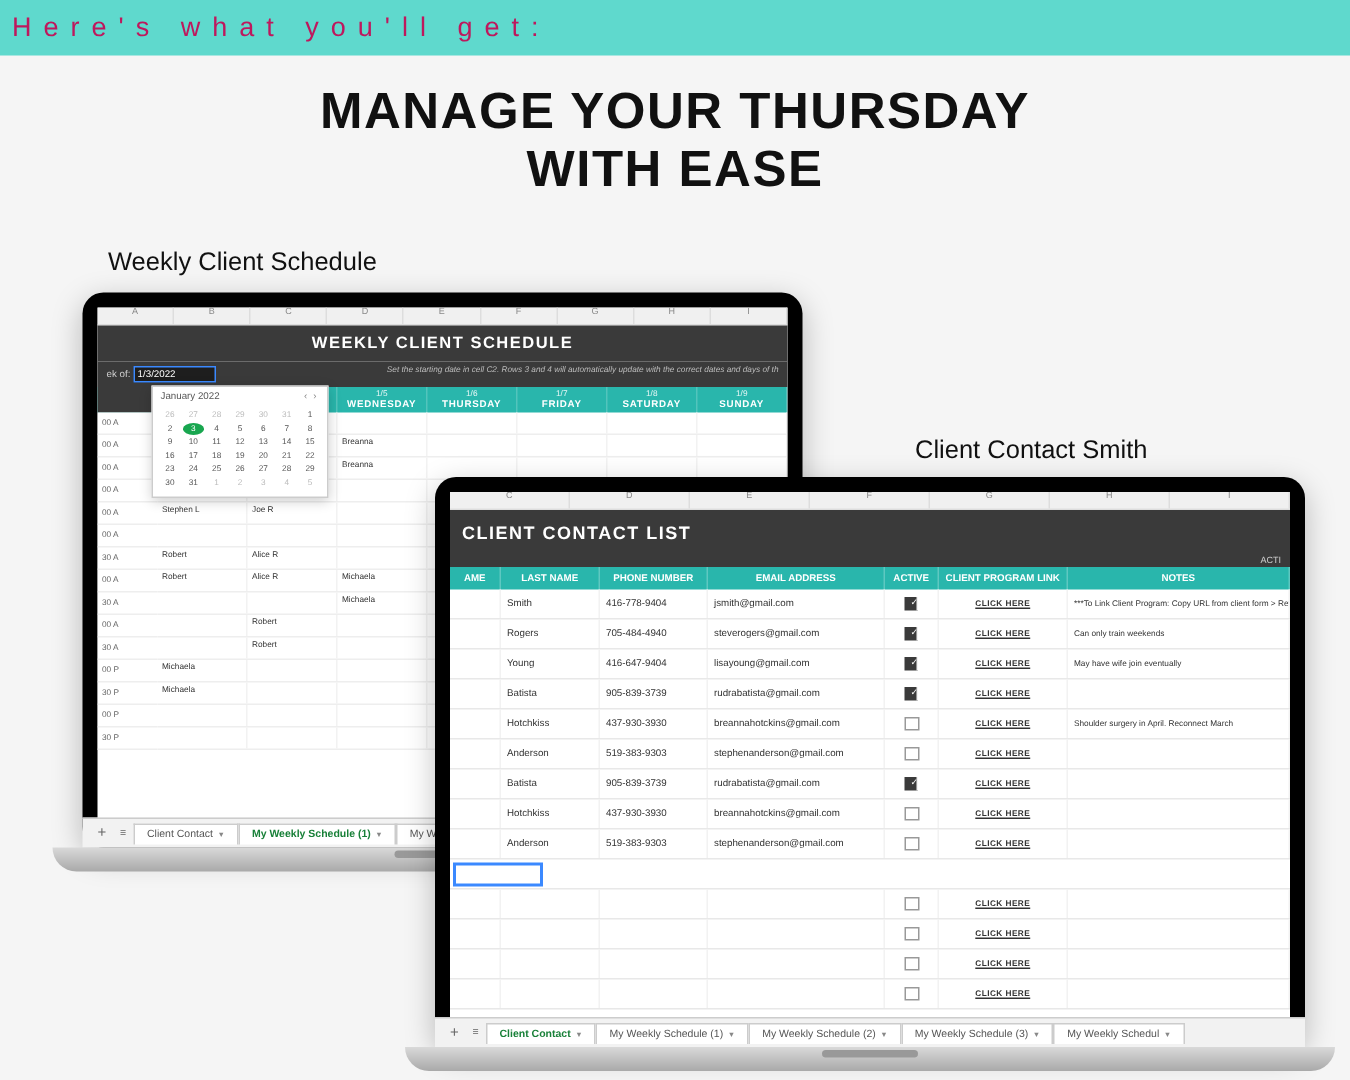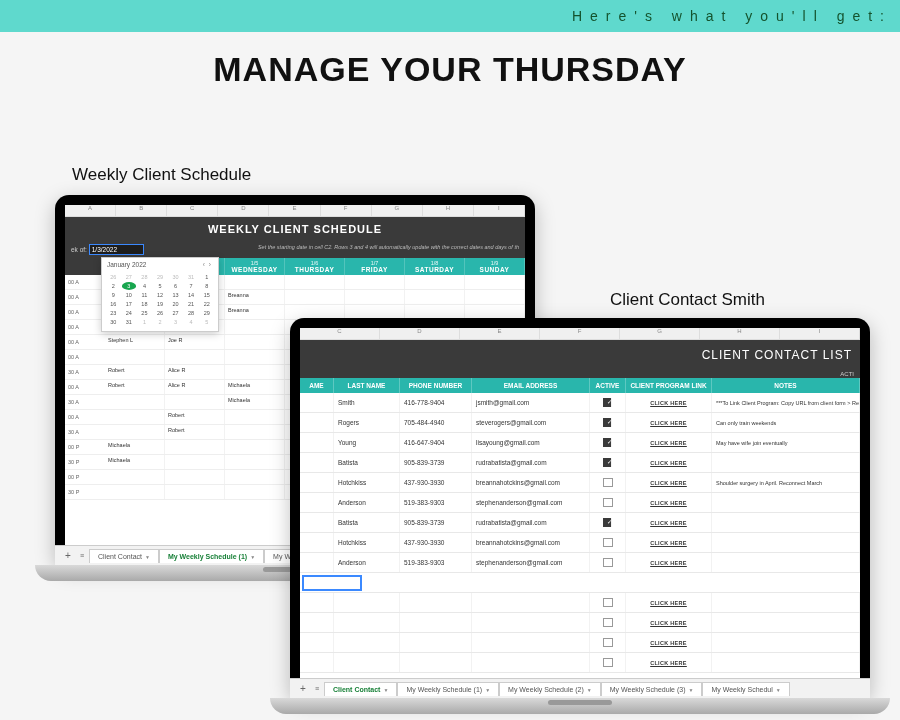--- a/index.html
+++ b/index.html
@@ -1,17 +1,17 @@
 <!DOCTYPE html>
 <html><head>
 <meta charset="utf-8">
 <style>
 *{margin:0;padding:0;box-sizing:border-box}
 body{font-family:Arial,Helvetica,sans-serif;background:#f5f5f5;width:900px;height:720px;overflow:hidden;position:relative}
-.banner{background:#5fd9cd;padding:8px;text-align:right;letter-spacing:8px;font-size:14px;color:#14532d}
+.banner{background:#5fd9cd;padding:8px;text-align:left;letter-spacing:8px;font-size:18px;color:#be185d}
 .headline{text-align:center;font-weight:900;font-size:34px;line-height:1.15;margin:18px 0 12px;color:#111;letter-spacing:1px}
 .label{position:absolute;font-size:17px;color:#111}
 .laptop{position:absolute;background:#000;border-radius:14px;padding:10px;box-shadow:0 6px 20px rgba(0,0,0,.25)}
 .laptop .screen{background:#fff;width:100%;height:100%;overflow:hidden;font-size:7px;color:#333}
 .laptop .base{position:absolute;left:-20px;right:-20px;bottom:-16px;height:16px;background:linear-gradient(#d9d9d9,#a9a9a9);border-radius:0 0 16px 16px}
 .laptop .base::before{content:"";position:absolute;left:50%;top:2px;transform:translateX(-50%);width:64px;height:5px;background:#999;border-radius:3px}
 
 
 .sch-cols{display:flex;background:#f0f0f0;border-bottom:1px solid #ddd;height:12px}
 .sch-cols span{flex:1;text-align:center;font-size:6px;color:#888;border-right:1px solid #ddd}
@@ -40,38 +40,39 @@
 .sheet-tabs{position:absolute;left:0;right:0;bottom:0;height:20px;background:#f2f2f2;display:flex;align-items:center;font-size:7px;border-top:1px solid #ccc;padding-left:6px;gap:0}
 .sheet-tabs .plus{width:14px;text-align:center;color:#666;font-size:10px;cursor:pointer}
 .sheet-tabs .menu{width:14px;text-align:center;color:#666;cursor:pointer}
 .sheet-tabs .tab{padding:3px 8px;border:1px solid #ccc;border-bottom:none;background:#fff;color:#555;cursor:pointer;white-space:nowrap}
 .sheet-tabs .tab.active{color:#188038;font-weight:bold}
 .sheet-tabs .tab .arr{font-size:5px;margin-left:3px;color:#888}
 
 
 .cl-cols{display:flex;background:#f0f0f0;border-bottom:1px solid #ddd;height:12px}
 .cl-cols span{flex:1;text-align:center;font-size:6px;color:#888;border-right:1px solid #ddd}
-.cl-title{background:#3a3a3a;color:#fff;text-align:right;font-size:12px;font-weight:normal;padding:8px;letter-spacing:1px}
+.cl-title{background:#3a3a3a;color:#fff;text-align:left;font-size:12px;font-weight:bold;padding:8px;letter-spacing:1px}
 .cl-hdr{display:flex;background:#29b6ac;color:#fff;font-size:6.5px;font-weight:bold;text-align:center}
 .cl-hdr span{padding:4px 2px;border-right:1px solid rgba(255,255,255,.25);overflow:hidden}
 .cl-row{display:flex;border-bottom:1px solid #e8e8e8;height:20px;align-items:center;font-size:6.5px}
 .cl-row span{padding:0 4px;border-right:1px solid #f2f2f2;overflow:hidden;white-space:nowrap;height:100%;display:flex;align-items:center}
 .cl-row .link{font-weight:bold;text-decoration:underline;justify-content:center;font-size:5.5px;letter-spacing:.3px}
 .cl-row .chk{justify-content:center}
 .cl-row .chk .box{width:9px;height:9px;background:#3a3a3a;color:#fff;font-size:6px;line-height:9px;text-align:center}
 .cl-row .chk .box.empty{background:#fff;border:1px solid #999}
 .cl-empty-sel{border:2px solid #3b89ff;width:60px;height:16px;margin:2px}
 .w-name{width:34px}.w-last{width:66px}.w-phone{width:72px}.w-email{width:118px}.w-active{width:36px}.w-link{width:86px}.w-notes{flex:1}
 </style>
 </head>
 <body>
 
 <div class="banner">Here's what you'll get:</div>
 <div class="headline">
   <div>MANAGE YOUR THURSDAY</div>
+  <div>WITH EASE</div>
 </div>
 
 <div class="label" style="left:72px;top:165px">Weekly Client Schedule</div>
 <div class="label" style="left:610px;top:290px">Client Contact Smith</div>
 
 <div class="laptop" style="left:55px;top:195px;width:480px;height:370px">
   <div class="screen">
     <div class="sch-cols" id="sch-cols">
         <span>A</span>
         <span>B</span>

